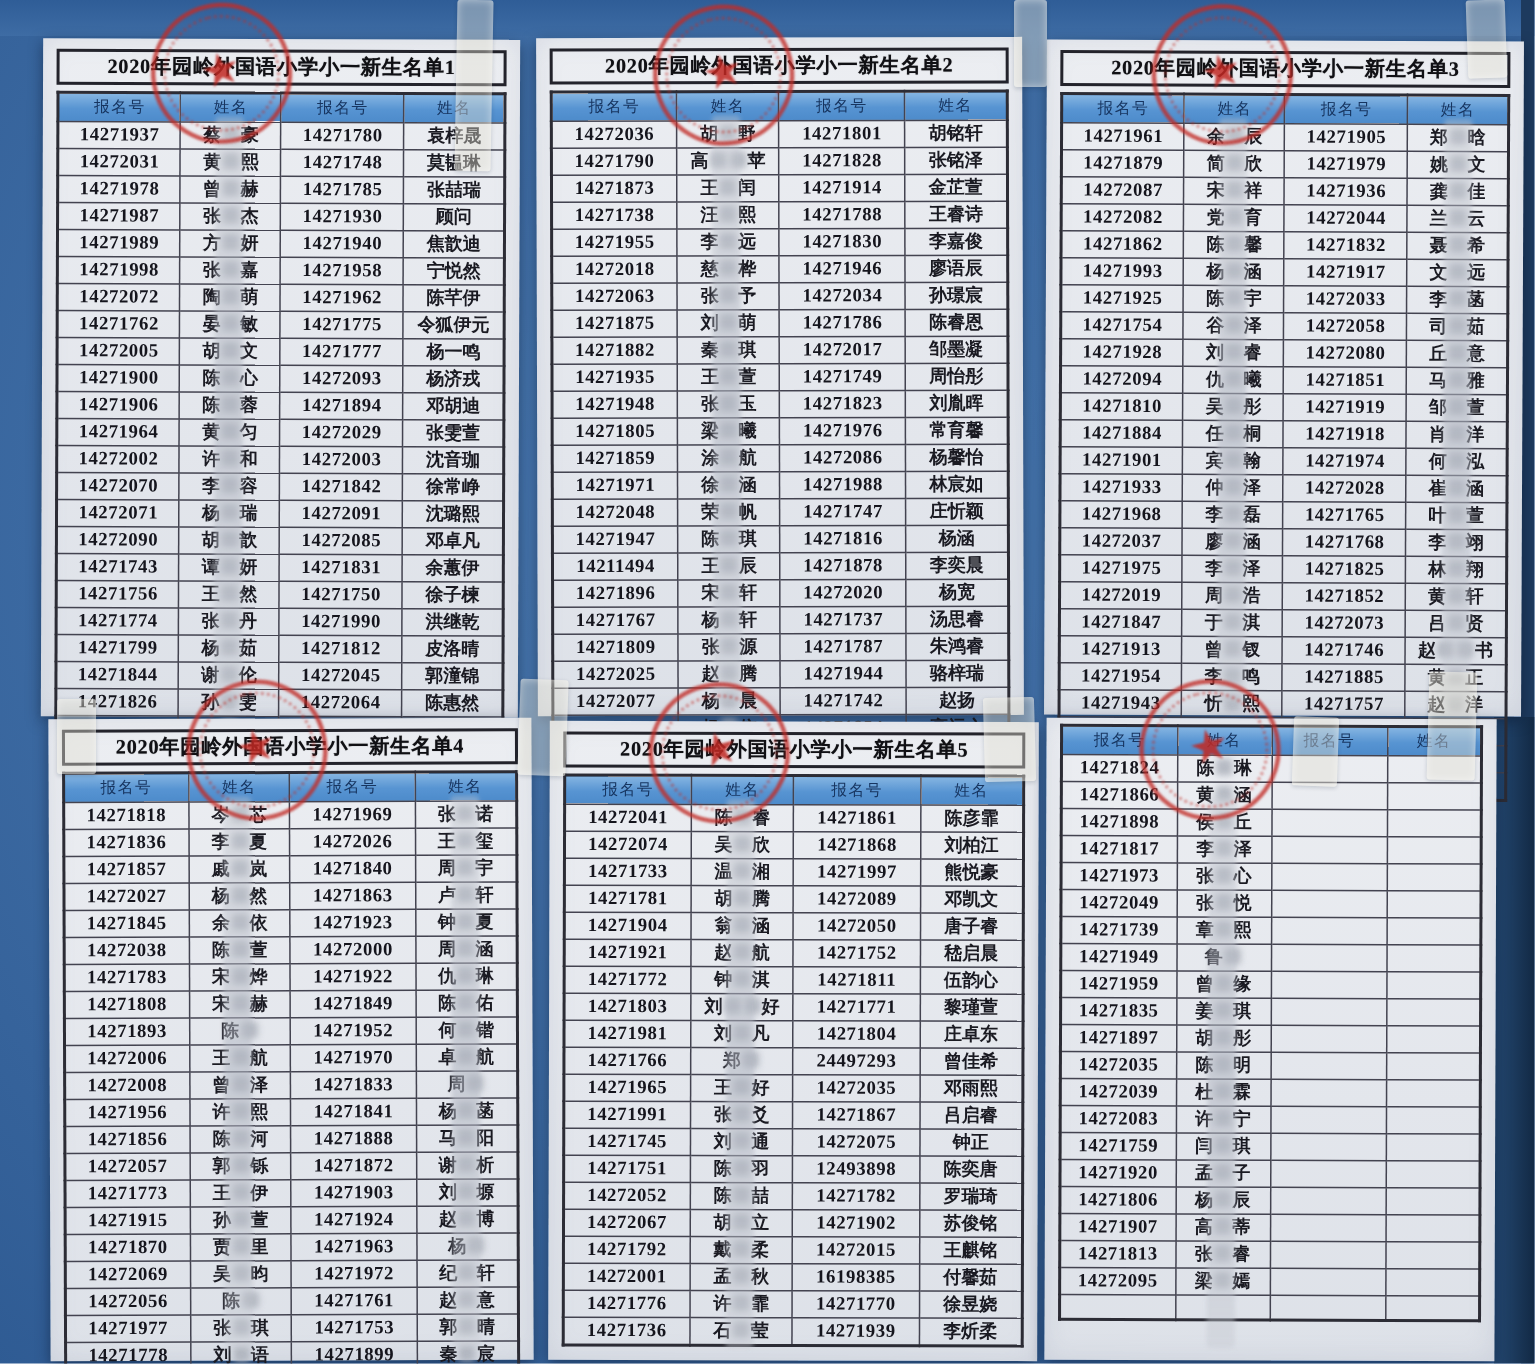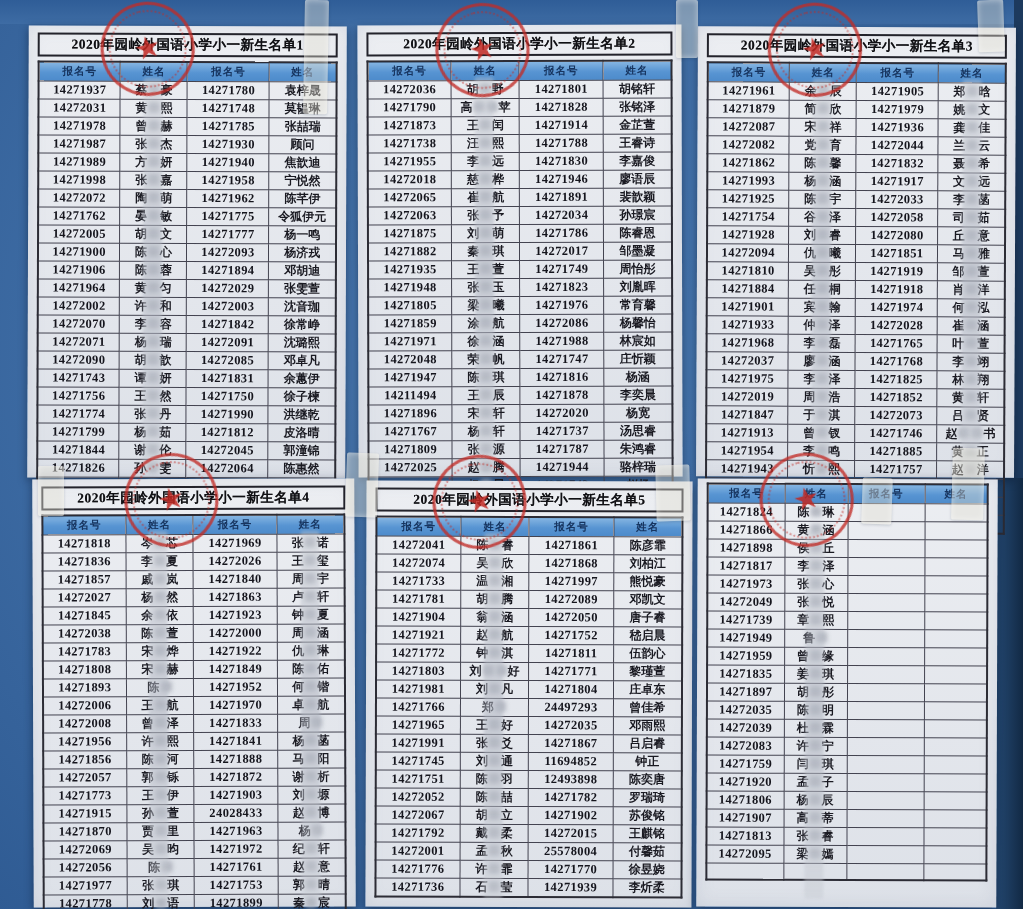--- a/index.html
+++ b/index.html
@@ -28,21 +28,21 @@
     border-collapse:collapse;table-layout:fixed;
     margin:4px 9px 0 9px;width:calc(100% - 18px);
     border:2px solid #2c2c35;
   }
   table.roster th,table.roster td{
     border:1px solid #434350;overflow:hidden;white-space:nowrap;
     text-align:center;padding:0;
   }
   table.roster th{
     background:linear-gradient(180deg,#85b5e2 0%,#5794d2 55%,#4d8bcb 100%);
-    color:#173560;font-size:10.5px;font-weight:bold;height:18px;letter-spacing:1px;
+    color:#173560;font-size:10.5px;font-weight:normal;height:18px;letter-spacing:1px;
   }
   table.roster col.c-num{width:27.5%;}
   table.roster col.c-name{width:22.5%;}
   td.num{
     font-weight:bold;font-size:12.5px;color:#15151d;letter-spacing:.4px;
     font-family:"Liberation Serif","DejaVu Serif",serif;
   }
   td.name{font-weight:bold;font-size:12px;color:#1a1a22;}
   .sheet.top-row td{height:15.3px;}
   .sheet.bottom-row td{height:14.9px;}
@@ -316,26 +316,20 @@
           <td class="num">14271830</td>
           <td class="name">李嘉俊</td>
         </tr>
         <tr>
           <td class="num">14272018</td>
           <td class="name">慈<span class="smudge"></span>桦</td>
           <td class="num">14271946</td>
           <td class="name">廖语辰</td>
         </tr>
         <tr>
-          <td class="num">14272065</td>
-          <td class="name">崔<span class="smudge"></span>航</td>
-          <td class="num">14271891</td>
-          <td class="name">裴歆颖</td>
-        </tr>
-        <tr>
           <td class="num">14272063</td>
           <td class="name">张<span class="smudge"></span>予</td>
           <td class="num">14272034</td>
           <td class="name">孙璟宸</td>
         </tr>
         <tr>
           <td class="num">14271875</td>
           <td class="name">刘<span class="smudge"></span>萌</td>
           <td class="num">14271786</td>
           <td class="name">陈睿恩</td>
@@ -719,21 +713,21 @@
         </tr>
         <tr>
           <td class="num">14271773</td>
           <td class="name">王<span class="smudge"></span>伊</td>
           <td class="num">14271903</td>
           <td class="name">刘<span class="smudge"></span>塬</td>
         </tr>
         <tr>
           <td class="num">14271915</td>
           <td class="name">孙<span class="smudge"></span>萱</td>
-          <td class="num">24028433</td>
+          <td class="num">14271924</td>
           <td class="name">赵<span class="smudge"></span>博</td>
         </tr>
         <tr>
           <td class="num">14271870</td>
           <td class="name">贾<span class="smudge"></span>里</td>
           <td class="num">14271963</td>
           <td class="name">杨<span class="smudge"></span></td>
         </tr>
         <tr>
           <td class="num">14272069</td>
@@ -854,21 +848,21 @@
         </tr>
         <tr>
           <td class="num">14271991</td>
           <td class="name">张<span class="smudge"></span>爻</td>
           <td class="num">14271867</td>
           <td class="name">吕启睿</td>
         </tr>
         <tr>
           <td class="num">14271745</td>
           <td class="name">刘<span class="smudge"></span>通</td>
-          <td class="num">11694852</td>
+          <td class="num">14272075</td>
           <td class="name">钟正</td>
         </tr>
         <tr>
           <td class="num">14271751</td>
           <td class="name">陈<span class="smudge"></span>羽</td>
           <td class="num">12493898</td>
           <td class="name">陈奕唐</td>
         </tr>
         <tr>
           <td class="num">14272052</td>
@@ -884,21 +878,21 @@
         </tr>
         <tr>
           <td class="num">14271792</td>
           <td class="name">戴<span class="smudge"></span>柔</td>
           <td class="num">14272015</td>
           <td class="name">王麒铭</td>
         </tr>
         <tr>
           <td class="num">14272001</td>
           <td class="name">孟<span class="smudge"></span>秋</td>
-          <td class="num">25578004</td>
+          <td class="num">16198385</td>
           <td class="name">付馨茹</td>
         </tr>
         <tr>
           <td class="num">14271776</td>
           <td class="name">许<span class="smudge"></span>霏</td>
           <td class="num">14271770</td>
           <td class="name">徐昱娆</td>
         </tr>
         <tr>
           <td class="num">14271736</td>

